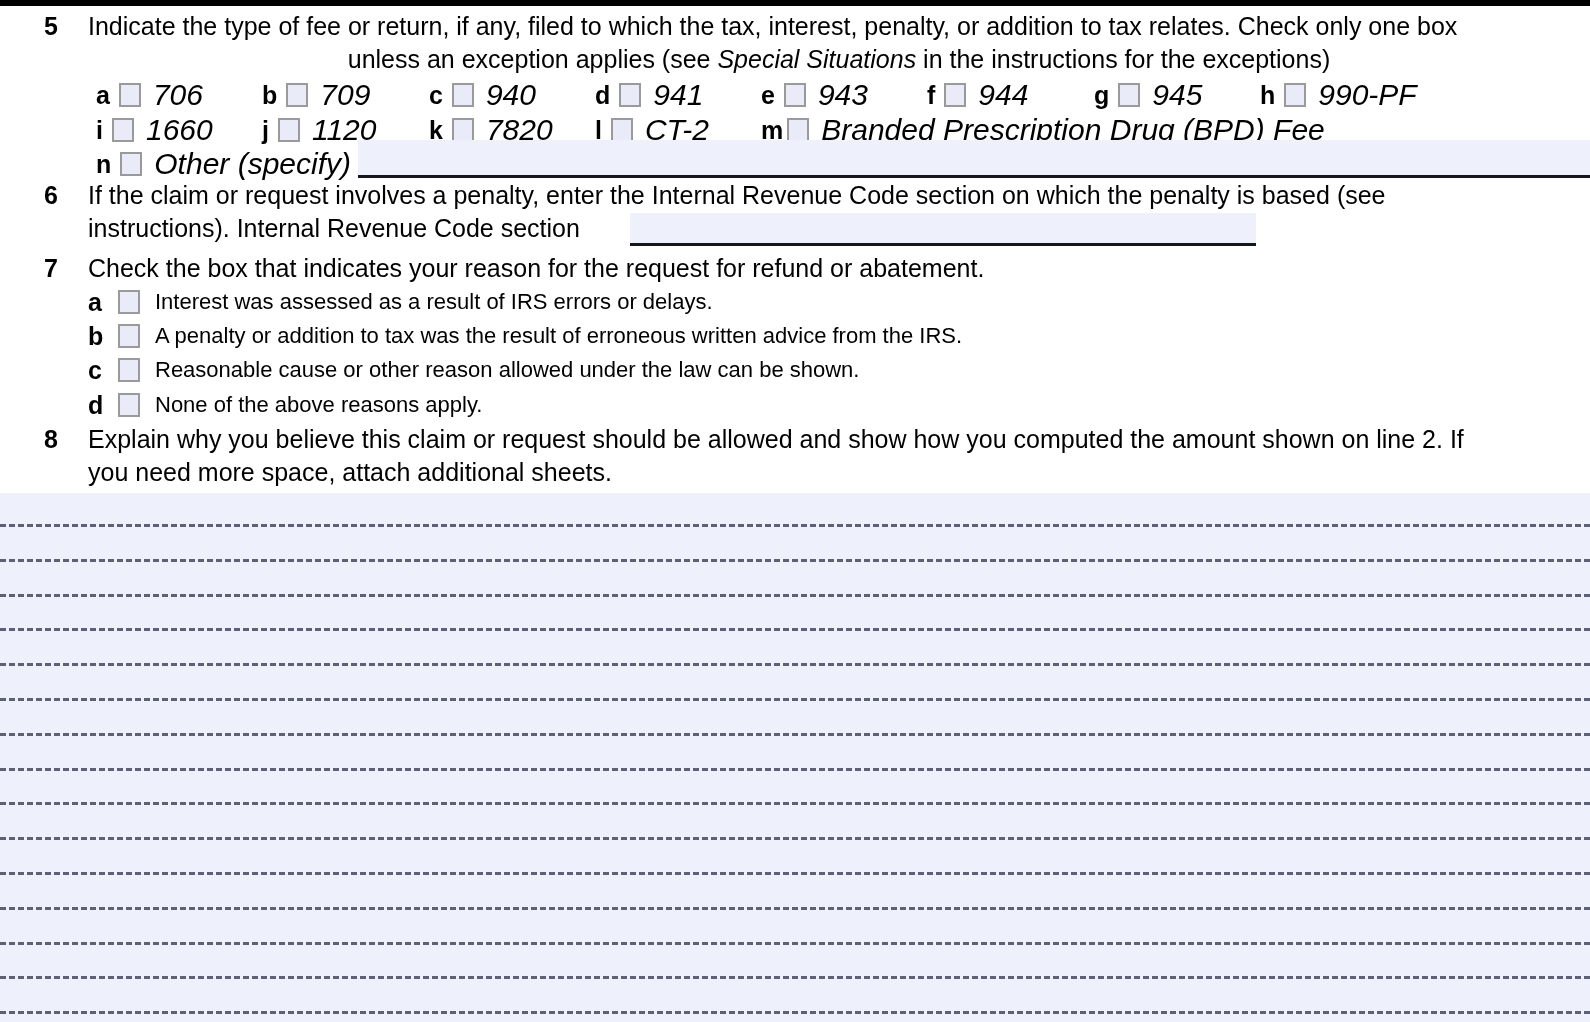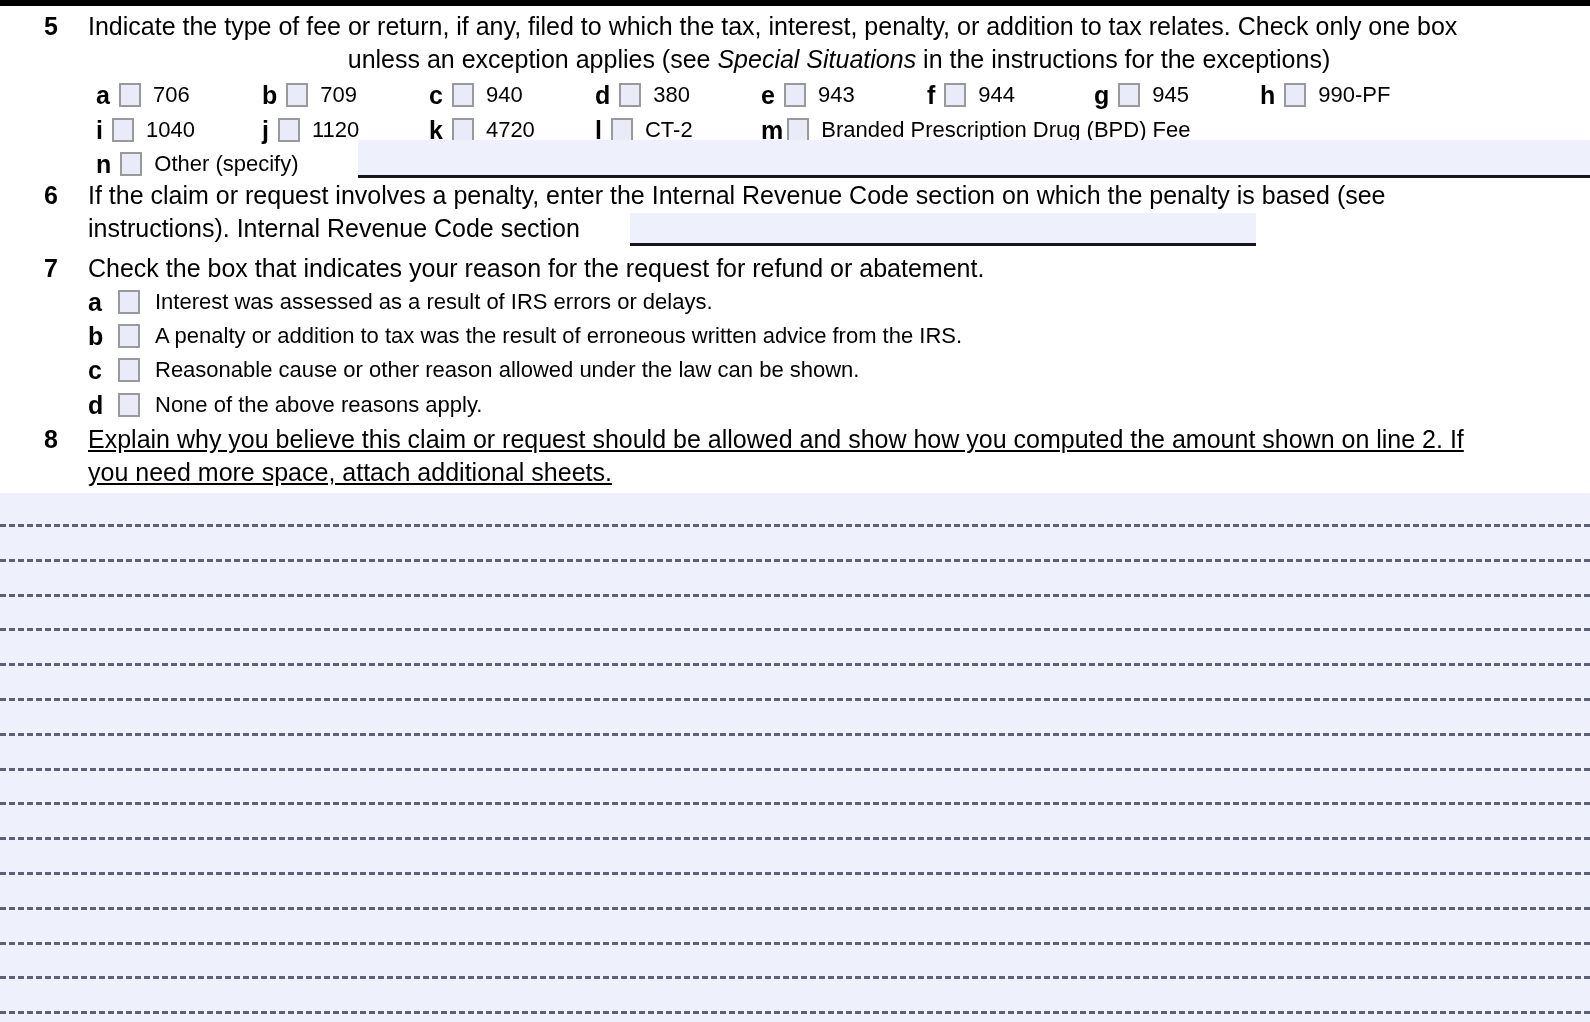--- a/index.html
+++ b/index.html
@@ -76,21 +76,21 @@
     display: flex;
     align-items: center;
   }
   .cbitem {
     display: flex;
     align-items: center;
     white-space: nowrap;
   }
   .cbitem .letter { margin-right: 9px; }
   .cbitem .cb { margin-right: 12px; }
-  .cbitem .cbtext { font-size: 22px; line-height: 30px; }
+  .cbitem .cbtext { font-size: 30px; line-height: 30px; font-style: italic; }
 
   
   .field {
     position: absolute;
     background: #eef1fb;
     border-bottom: 3px solid #14161c;
     box-sizing: border-box;
   }
 
   
@@ -148,21 +148,21 @@
       <span class="cbtext">709</span>
     </div>
     <div class="cbitem" style="width:166px;">
       <span class="letter">c</span>
       <span class="cb"></span>
       <span class="cbtext">940</span>
     </div>
     <div class="cbitem" style="width:166px;">
       <span class="letter">d</span>
       <span class="cb"></span>
-      <span class="cbtext">380</span>
+      <span class="cbtext">941</span>
     </div>
     <div class="cbitem" style="width:166px;">
       <span class="letter">e</span>
       <span class="cb"></span>
       <span class="cbtext">943</span>
     </div>
     <div class="cbitem" style="width:167px;">
       <span class="letter">f</span>
       <span class="cb"></span>
       <span class="cbtext">944</span>
@@ -176,31 +176,31 @@
       <span class="letter">h</span>
       <span class="cb"></span>
       <span class="cbtext">990-PF</span>
     </div>
   </div>
 
   <div class="cbgrid" style="top:109px; left:96px;">
     <div class="cbitem" style="width:166px;">
       <span class="letter">i</span>
       <span class="cb"></span>
-      <span class="cbtext">1040</span>
+      <span class="cbtext">1660</span>
     </div>
     <div class="cbitem" style="width:167px;">
       <span class="letter">j</span>
       <span class="cb"></span>
       <span class="cbtext">1120</span>
     </div>
     <div class="cbitem" style="width:166px;">
       <span class="letter">k</span>
       <span class="cb"></span>
-      <span class="cbtext">4720</span>
+      <span class="cbtext">7820</span>
     </div>
     <div class="cbitem" style="width:166px;">
       <span class="letter">l</span>
       <span class="cb"></span>
       <span class="cbtext">CT-2</span>
     </div>
     <div class="cbitem">
       <span class="letter" style="margin-right:4px;">m</span>
       <span class="cb"></span>
       <span class="cbtext">Branded Prescription Drug (BPD) Fee</span>
@@ -246,21 +246,21 @@
     <span class="opt-text">Reasonable cause or other reason allowed under the law can be shown.</span>
   </div>
   <div class="opt-row" style="top:384px;">
     <span class="letter">d</span>
     <span class="cb"></span>
     <span class="opt-text">None of the above reasons apply.</span>
   </div>
 
   <div class="line-row" style="top:417px;">
     <div class="line-num">8</div>
-    <div class="line-body just" style="padding-right:4px;text-decoration:underline;">
+    <div class="line-body just" style="padding-right:4px;">
       <span class="jline">Explain why you believe this claim or request should be allowed and show how you computed the amount shown on line 2. If</span>
       <span class="jline" style="text-align:left;">you need more space, attach additional sheets.</span>
     </div>
   </div>
 
   <div class="answer-area" style="top:487px; bottom:0;"></div>
   <div id="rules-layer">
       <div class="rule" style="top: 518px;"></div>
       <div class="rule" style="top: 553px;"></div>
       <div class="rule" style="top: 588px;"></div>

